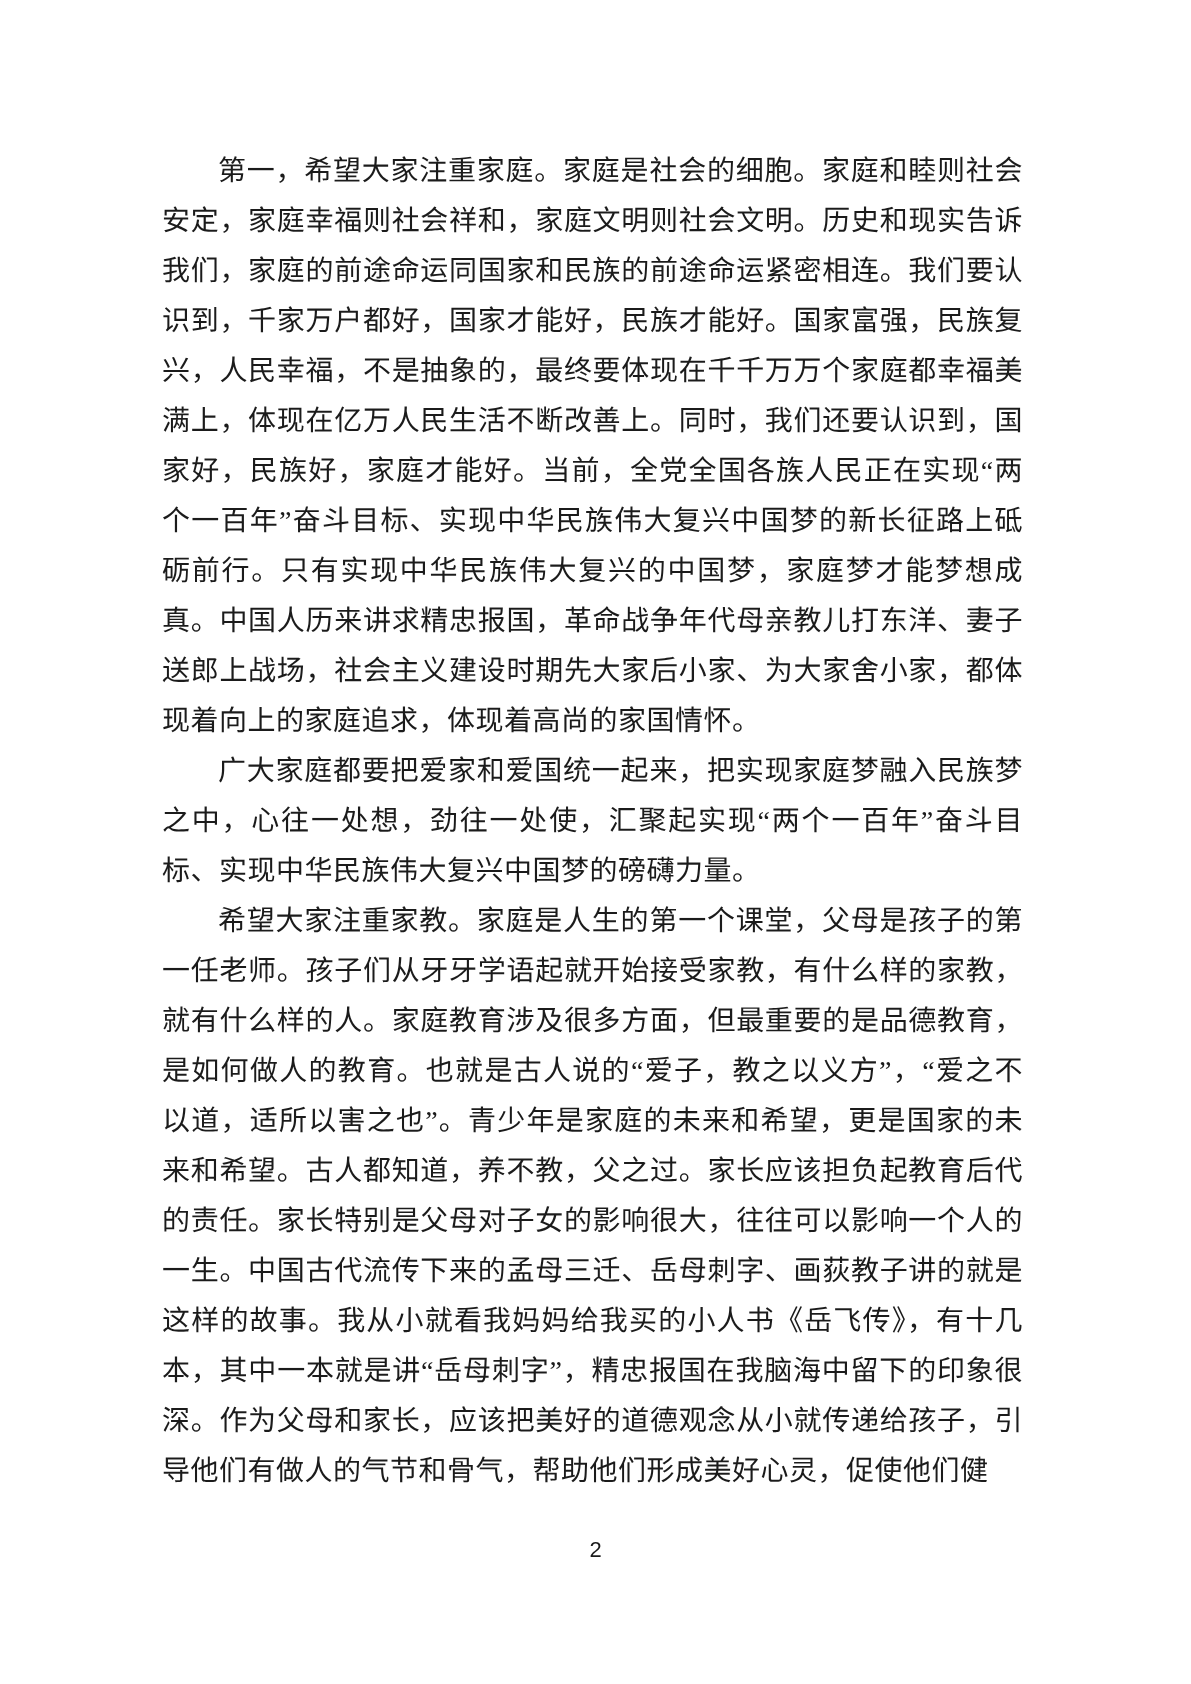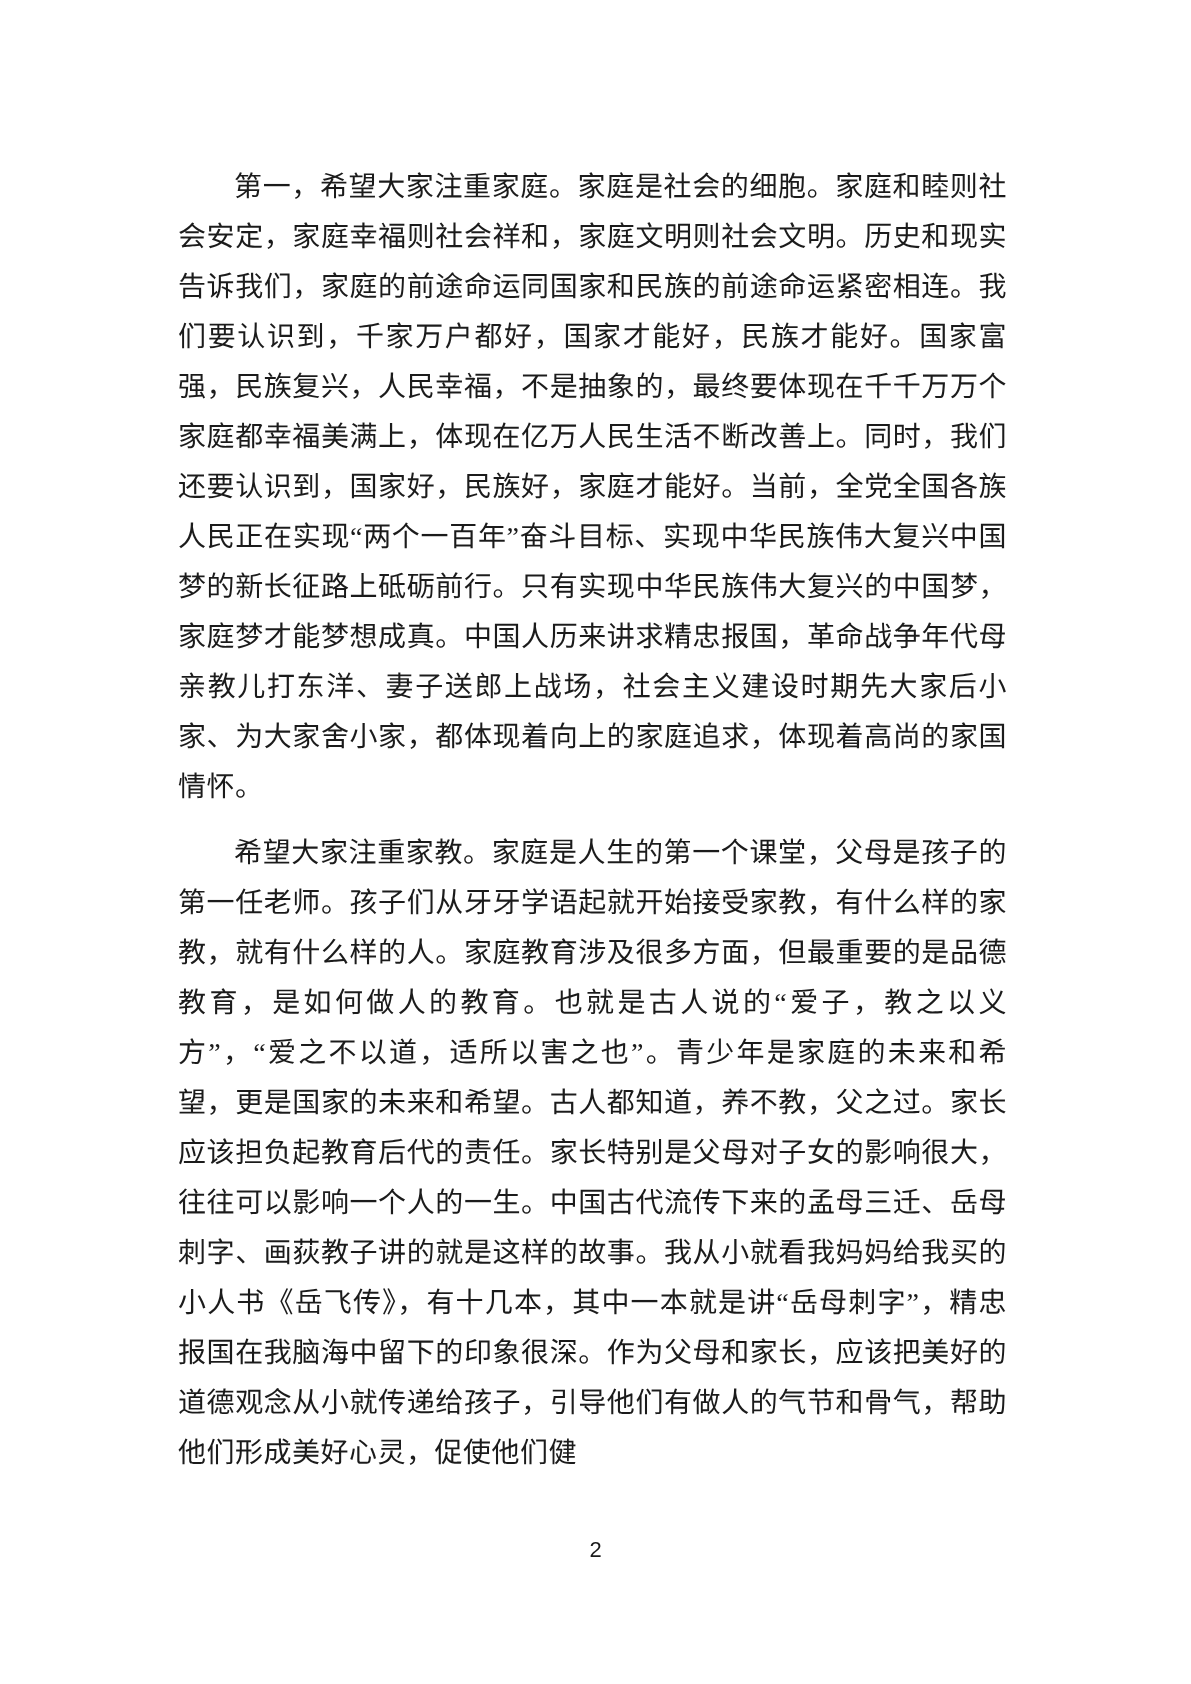--- a/index.html
+++ b/index.html
@@ -23,21 +23,21 @@
     height: 1684px;
     background: #ffffff;
   }
   .doc-body {
     position: absolute;
     left: 162px;
     top: 146px;
     width: 861px;
   }
   .para {
-    margin: 16px;
+    margin: 0;
     padding: 0;
     font-family: "Liberation Serif", serif;
     font-size: 28px;
     line-height: 50px;
     color: #1b1b1b;
     text-align: justify;
     text-indent: 2em;
     letter-spacing: 0.5px;
     word-break: break-all;
     line-break: strict;
@@ -53,16 +53,17 @@
     line-height: 30px;
     color: #1b1b1b;
   }
 </style>
 </head>
 <body>
 
 <div class="page">
   <div class="doc-body">
     <p class="para">第一，希望大家注重家庭。家庭是社会的细胞。家庭和睦则社会安定，家庭幸福则社会祥和，家庭文明则社会文明。历史和现实告诉我们，家庭的前途命运同国家和民族的前途命运紧密相连。我们要认识到，千家万户都好，国家才能好，民族才能好。国家富强，民族复兴，人民幸福，不是抽象的，最终要体现在千千万万个家庭都幸福美满上，体现在亿万人民生活不断改善上。同时，我们还要认识到，国家好，民族好，家庭才能好。当前，全党全国各族人民正在实现“两个一百年”奋斗目标、实现中华民族伟大复兴中国梦的新长征路上砥砺前行。只有实现中华民族伟大复兴的中国梦，家庭梦才能梦想成真。中国人历来讲求精忠报国，革命战争年代母亲教儿打东洋、妻子送郎上战场，社会主义建设时期先大家后小家、为大家舍小家，都体现着向上的家庭追求，体现着高尚的家国情怀。</p>
+    <p class="para">广大家庭都要把爱家和爱国统一起来，把实现家庭梦融入民族梦之中，心往一处想，劲往一处使，汇聚起实现“两个一百年”奋斗目标、实现中华民族伟大复兴中国梦的磅礴力量。</p>
     <p class="para">希望大家注重家教。家庭是人生的第一个课堂，父母是孩子的第一任老师。孩子们从牙牙学语起就开始接受家教，有什么样的家教，就有什么样的人。家庭教育涉及很多方面，但最重要的是品德教育，是如何做人的教育。也就是古人说的“爱子，教之以义方”，“爱之不以道，适所以害之也”。青少年是家庭的未来和希望，更是国家的未来和希望。古人都知道，养不教，父之过。家长应该担负起教育后代的责任。家长特别是父母对子女的影响很大，往往可以影响一个人的一生。中国古代流传下来的孟母三迁、岳母刺字、画荻教子讲的就是这样的故事。我从小就看我妈妈给我买的小人书《岳飞传》，有十几本，其中一本就是讲“岳母刺字”，精忠报国在我脑海中留下的印象很深。作为父母和家长，应该把美好的道德观念从小就传递给孩子，引导他们有做人的气节和骨气，帮助他们形成美好心灵，促使他们健</p>
   </div>
   <div class="page-number">2</div>
 </div>
 
 </body></html>

